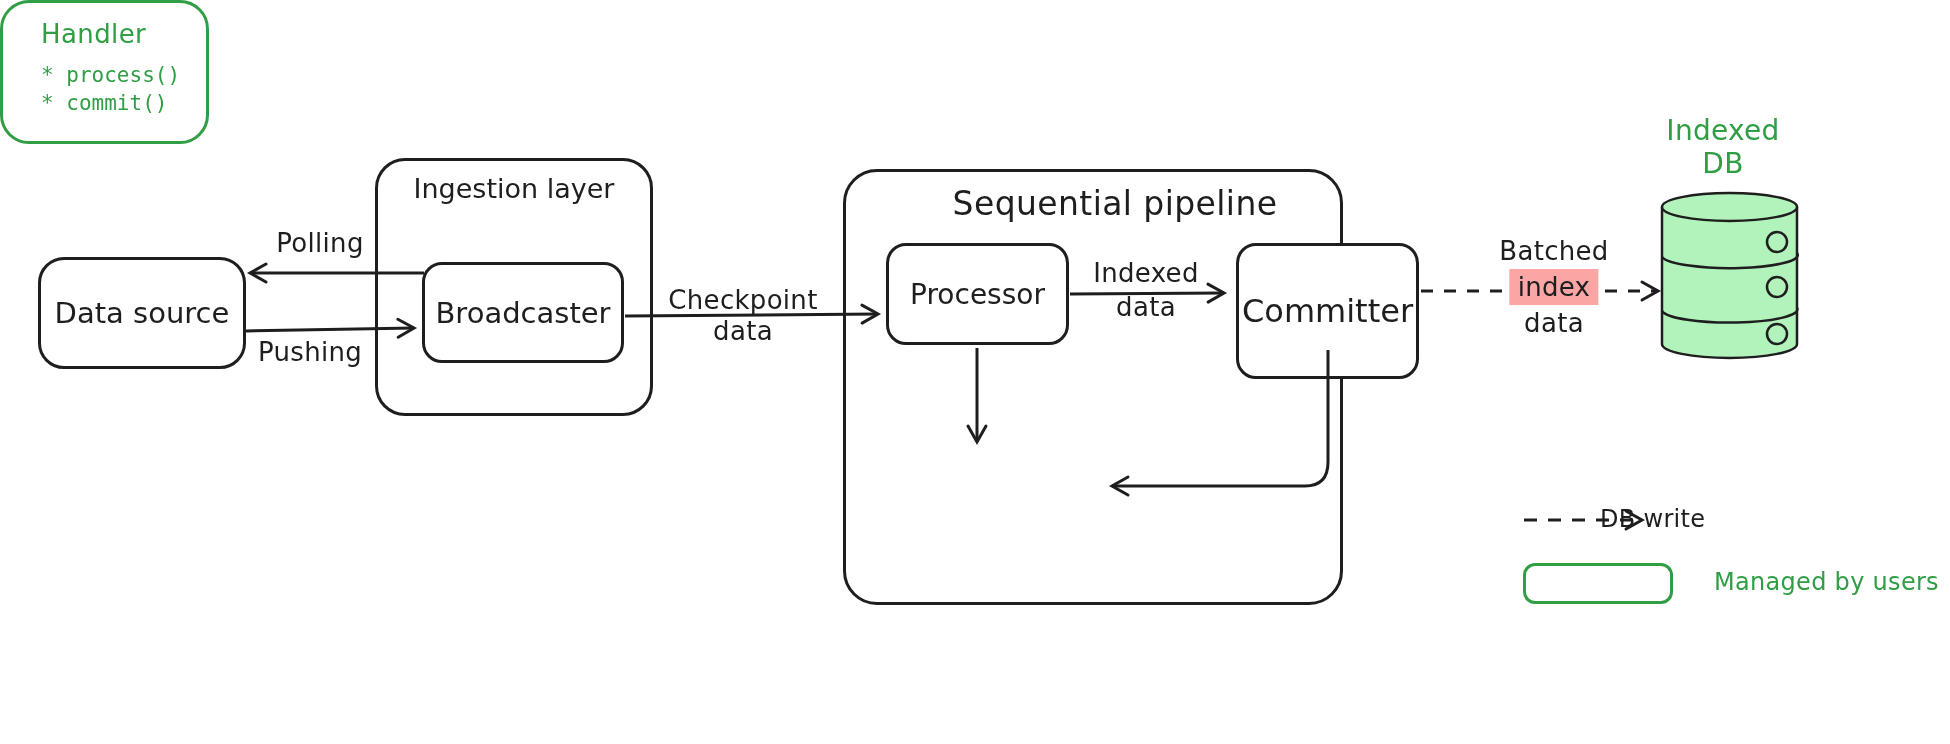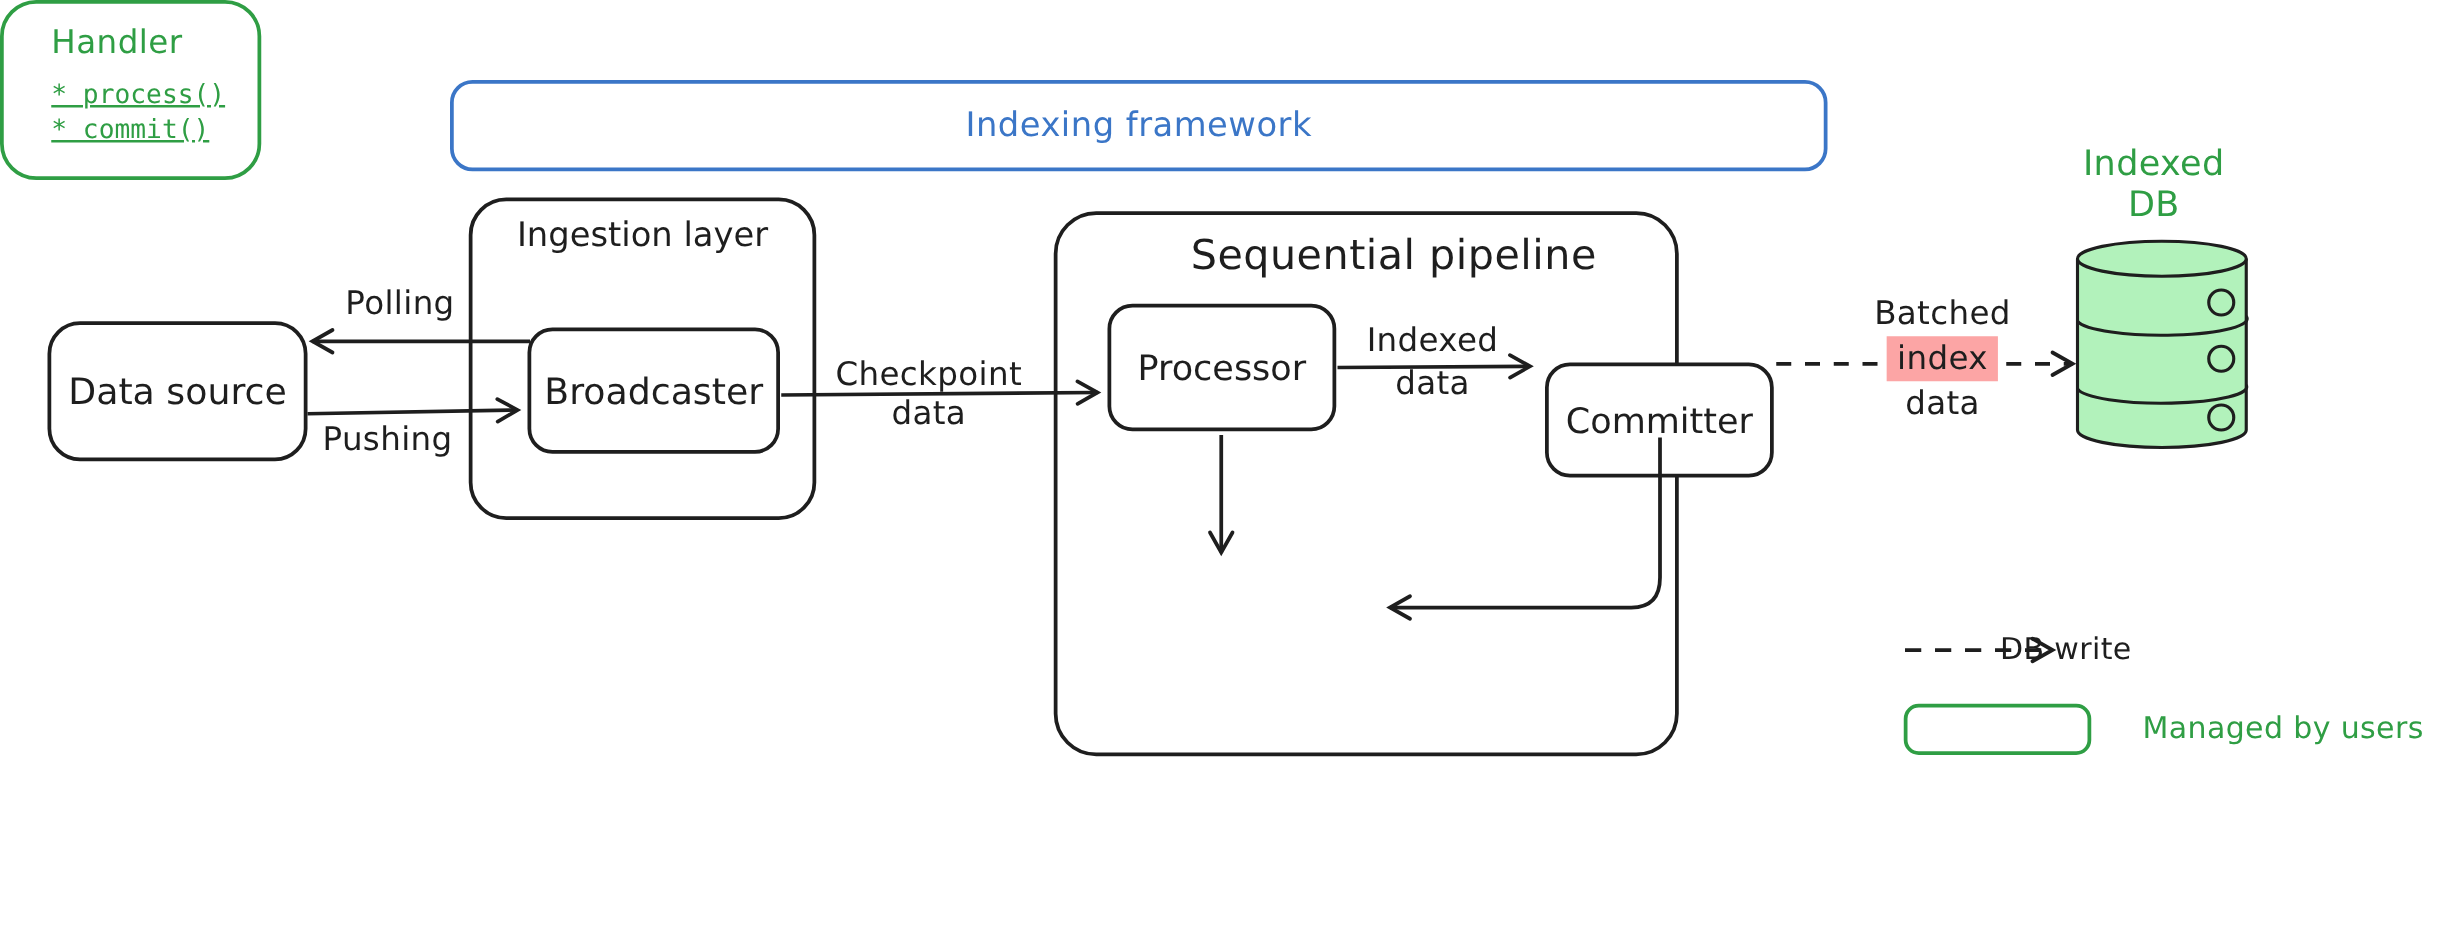--- a/index.html
+++ b/index.html
@@ -20,46 +20,43 @@
   .ingestion{left:375px;top:158px;width:278px;height:258px;border-radius:30px;}
   .ingestion .t{text-align:center;margin-top:12px;font-size:27px;}
 
   .data-source{left:38px;top:257px;width:208px;height:112px;border-radius:26px;font-size:29px;}
   .broadcaster{left:422px;top:262px;width:202px;height:101px;border-radius:20px;font-size:29px;}
 
   .pipeline{left:843px;top:169px;width:500px;height:436px;border-radius:34px;border-width:3.5px;padding-left:44px;}
   .pipeline .t{text-align:center;margin-top:12px;font-size:33px;letter-spacing:.4px;}
 
   .processor{left:886px;top:243px;width:183px;height:102px;border-radius:20px;font-size:28px;}
-  .committer{left:1236px;top:243px;width:183px;height:92px;border-radius:20px;font-size:28px;margin-top:47px;}
+  .committer{left:1236px;top:243px;width:183px;height:136px;border-radius:20px;font-size:32px;}
 
   .handler{left:896px;top:447px;width:209px;height:144px;border:3px solid #2f9e44;border-radius:29px;
            background:#ffffff;padding:16px 0 0 38px;box-sizing:border-box;}
   .handler .ht{color:#2f9e44;font-size:26px;letter-spacing:.4px;}
   .handler .hm{margin-top:12px;color:#2f9e44;font-family:"DejaVu Sans Mono","Liberation Mono",monospace;
-               font-size:21px;line-height:28px;white-space:pre;text-decoration:underline;}
+               font-size:21px;line-height:28px;white-space:pre;}
 
   .legend-swatch{left:1523px;top:563px;width:150px;height:41px;border:3px solid #2f9e44;border-radius:12px;background:#ffffff;}
 
   .elabel{position:absolute;transform:translate(-50%,-50%);font-size:26px;letter-spacing:.3px;
           text-align:center;white-space:nowrap;color:#1e1e1e;}
   .elabel .mask{background:#fca5a5;padding:0 8px;display:inline-block;}
   .green-text{color:#2f9e44;}
   .leftlab{position:absolute;transform:translateY(-50%);font-size:24px;letter-spacing:.3px;white-space:nowrap;}
 </style>
 </head>
 <body>
 
 <div id="canvas">
 
   <div class="layer boxes">
 
-    <div class="node frame-blue flexc">
-      <span class="t">Indexing framework</span>
-    </div>
 
     <div class="node ingestion">
       <div class="t">Ingestion layer</div>
     </div>
 
     <div class="node solid data-source flexc">
       <span>Data source</span>
     </div>
 
     <div class="node solid broadcaster flexc">

